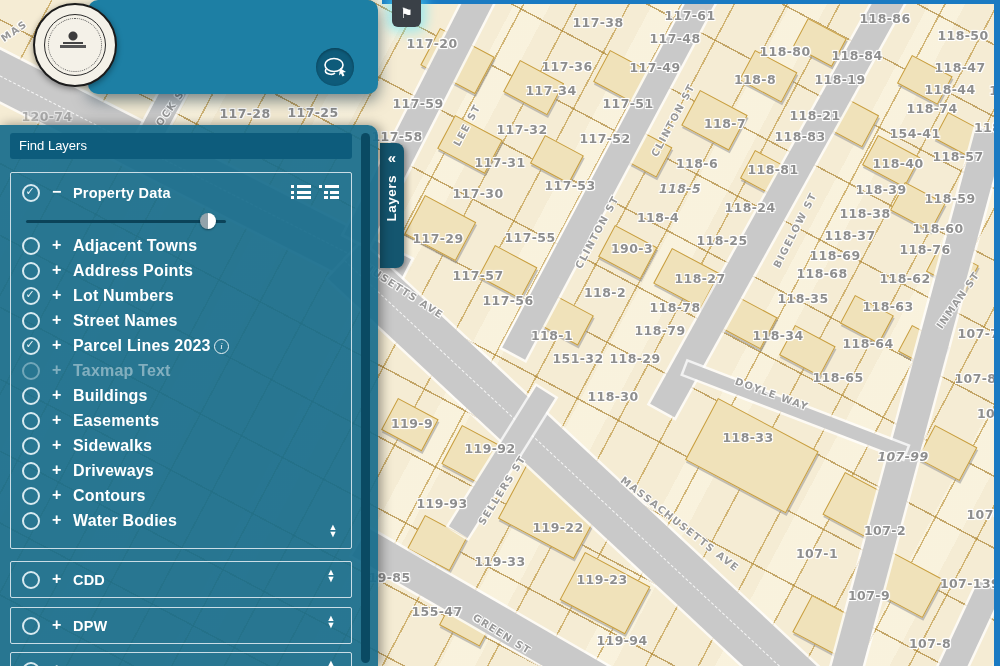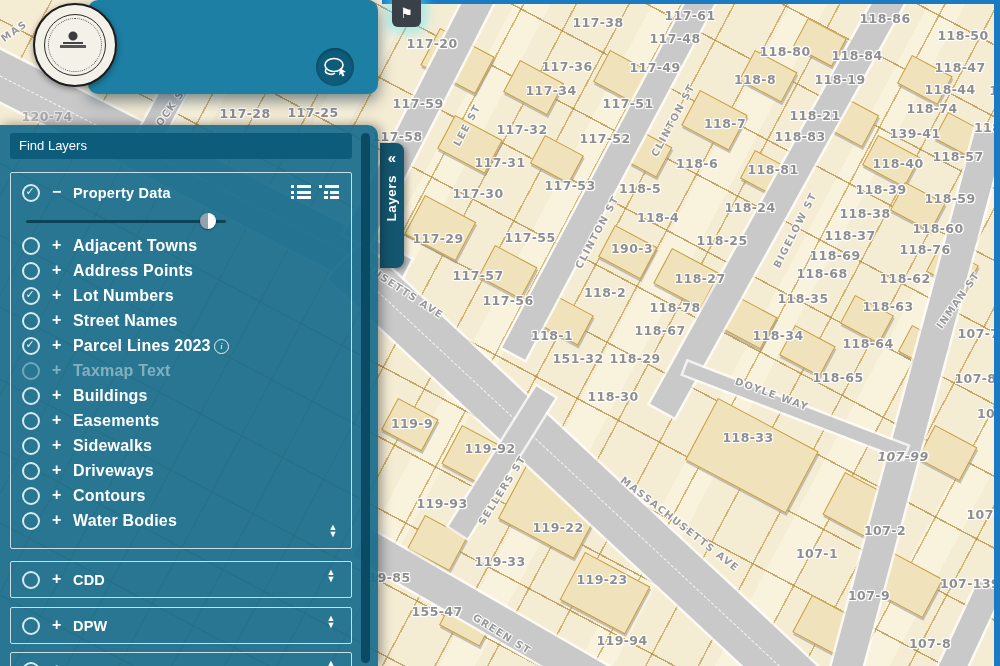--- a/index.html
+++ b/index.html
@@ -177,27 +177,27 @@
       <div class="lot" style="left: 885px; top: 18px;">118-86</div>
       <div class="lot" style="left: 785px; top: 38px; margin-top: 13px;">118-80</div>
       <div class="lot" style="left: 857px; top: 55px;">118-84</div>
       <div class="lot" style="left: 840px; top: 79px;">118-19</div>
       <div class="lot" style="left: 755px; top: 79px;">118-8</div>
       <div class="lot" style="left: 725px; top: 123px;">118-7</div>
       <div class="lot" style="left: 815px; top: 115px;">118-21</div>
       <div class="lot" style="left: 800px; top: 136px;">118-83</div>
       <div class="lot" style="left: 773px; top: 169px;">118-81</div>
       <div class="lot" style="left: 697px; top: 163px;">118-6</div>
-      <div class="lot" style="left: 640px; top: 188px;">118-5</div>
+      <div class="lot" style="left: 680px; top: 188px; font-style: italic;">118-5</div>
       <div class="lot" style="left: 658px; top: 217px;">118-4</div>
       <div class="lot" style="left: 963px; top: 35px;">118-50</div>
       <div class="lot" style="left: 960px; top: 67px;">118-47</div>
       <div class="lot" style="left: 950px; top: 89px;">118-44</div>
       <div class="lot" style="left: 932px; top: 108px;">118-74</div>
-      <div class="lot" style="left: 915px; top: 133px;">139-41</div>
+      <div class="lot" style="left: 915px; top: 133px;">154-41</div>
       <div class="lot" style="left: 958px; top: 156px;">118-57</div>
       <div class="lot" style="left: 898px; top: 163px;">118-40</div>
       <div class="lot" style="left: 881px; top: 189px;">118-39</div>
       <div class="lot" style="left: 865px; top: 213px;">118-38</div>
       <div class="lot" style="left: 850px; top: 235px;">118-37</div>
       <div class="lot" style="left: 835px; top: 255px;">118-69</div>
       <div class="lot" style="left: 822px; top: 273px;">118-68</div>
       <div class="lot" style="left: 803px; top: 298px;">118-35</div>
       <div class="lot" style="left: 778px; top: 335px;">118-34</div>
       <div class="lot" style="left: 950px; top: 198px;">118-59</div>
@@ -206,21 +206,21 @@
       <div class="lot" style="left: 905px; top: 278px;">118-62</div>
       <div class="lot" style="left: 888px; top: 306px;">118-63</div>
       <div class="lot" style="left: 868px; top: 343px;">118-64</div>
       <div class="lot" style="left: 838px; top: 377px;">118-65</div>
       <div class="lot" style="left: 750px; top: 207px; text-align: center;">118-24</div>
       <div class="lot" style="left: 722px; top: 240px;">118-25</div>
       <div class="lot" style="left: 700px; top: 278px;">118-27</div>
       <div class="lot" style="left: 632px; top: 248px;">190-3</div>
       <div class="lot" style="left: 605px; top: 292px;">118-2</div>
       <div class="lot" style="left: 675px; top: 307px;">118-78</div>
-      <div class="lot" style="left: 660px; top: 330px;">118-67</div>
+      <div class="lot" style="left: 660px; top: 330px;">118-79</div>
       <div class="lot" style="left: 552px; top: 335px;">118-1</div>
       <div class="lot" style="left: 578px; top: 358px;">151-32</div>
       <div class="lot" style="left: 635px; top: 358px;">118-29</div>
       <div class="lot" style="left: 613px; top: 396px;">118-30</div>
       <div class="lot" style="left: 748px; top: 437px;">118-33</div>
       <div class="lot" style="left: 1003px; top: 90px;">118</div>
       <div class="lot" style="left: 995px; top: 127px;">118-7</div>
       <div class="lot" style="left: 983px; top: 333px;">107-71</div>
       <div class="lot" style="left: 980px; top: 378px;">107-83</div>
       <div class="lot" style="left: 998px; top: 413px;">107-7</div>

